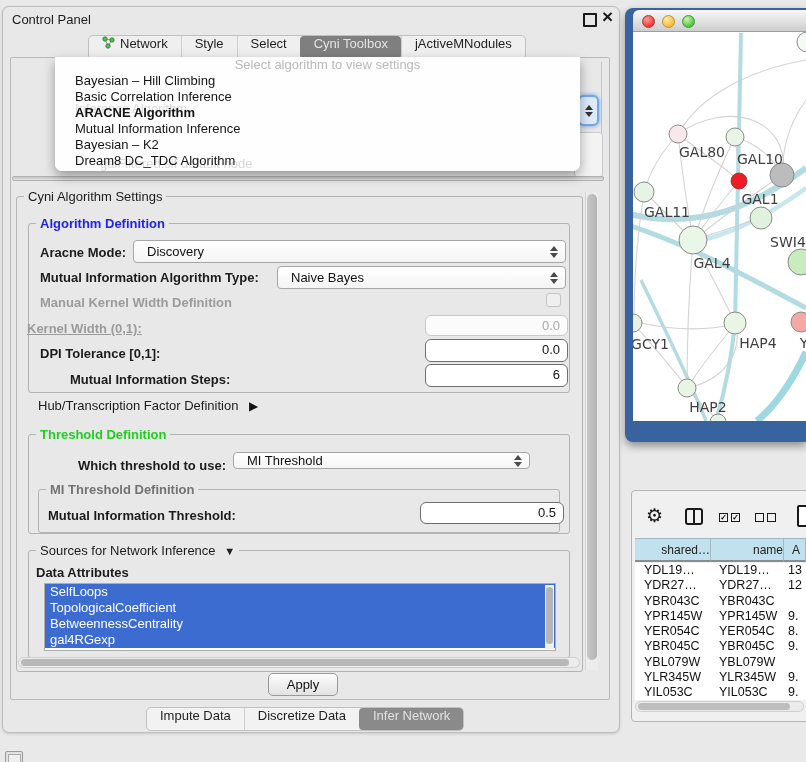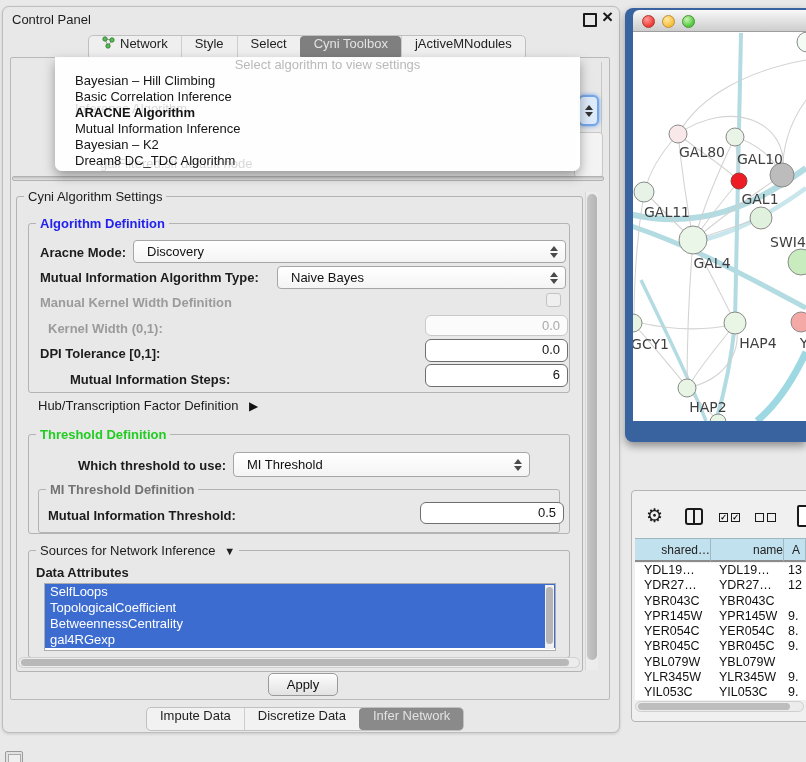--- a/index.html
+++ b/index.html
@@ -127,39 +127,39 @@
     <span class="txt">Naive Bayes</span>
     <span class="stepper">
         <span class="tri-u"></span>
         <span class="tri-d"></span>
       </span>
   </div>
 
   <div class="lbl b dis" style="left:40px;top:295px;">Manual Kernel Width Definition</div>
   <div class="abs" style="left:546px;top:293px;width:15px;height:14px;background:#efefef;border:1px solid #c3c3c3;border-radius:3px;box-sizing:border-box;"></div>
 
-  <div class="lbl b dis" style="left:48px;top:321px;">Kernel Width (0,1):</div>
+  <div class="lbl b dis" style="left:27px;top:321px;text-decoration:underline;">Kernel Width (0,1):</div>
   <div class="field dis" style="left:425px;top:315px;width:143px;height:21px;">0.0</div>
 
   <div class="lbl b" style="left:40px;top:346px;">DPI Tolerance [0,1]:</div>
   <div class="field" style="left:425px;top:339px;width:143px;height:23px;border-color:#6f6f6f;">0.0</div>
 
   <div class="lbl b" style="left:40px;top:372px;padding-left:30px;">Mutual Information Steps:</div>
   <div class="field" style="left:425px;top:364px;width:143px;height:23px;border-color:#6f6f6f;">6</div>
 
   <div class="lbl" style="left:38px;top:398px;">
     <span>Hub/Transcription Factor Definition</span>
     <span style="font-size:12px;margin-left:7px;color:#111;">▶</span>
   </div>
 
   <div class="grp" style="left:28px;top:434px;width:540px;height:98px;"></div>
   <div class="gtitle b" style="left:36px;top:427px;color:#22cc22;">Threshold Definition</div>
 
   <div class="lbl b" style="left:78px;top:458px;">Which threshold to use:</div>
-  <div class="combo" style="left:233px;top:452px;width:297px;height:25px;">
+  <div class="combo" style="left:233px;top:452px;width:297px;height:17px;">
     <span class="txt">MI Threshold</span>
     <span class="stepper">
         <span class="tri-u"></span>
         <span class="tri-d"></span>
       </span>
   </div>
 
   <div class="grp" style="left:38px;top:489px;width:520px;height:42px;"></div>
   <div class="gtitle b" style="left:46px;top:482px;color:#737373;">MI Threshold Definition</div>
   <div class="lbl b" style="left:48px;top:508px;">Mutual Information Threshold:</div>

